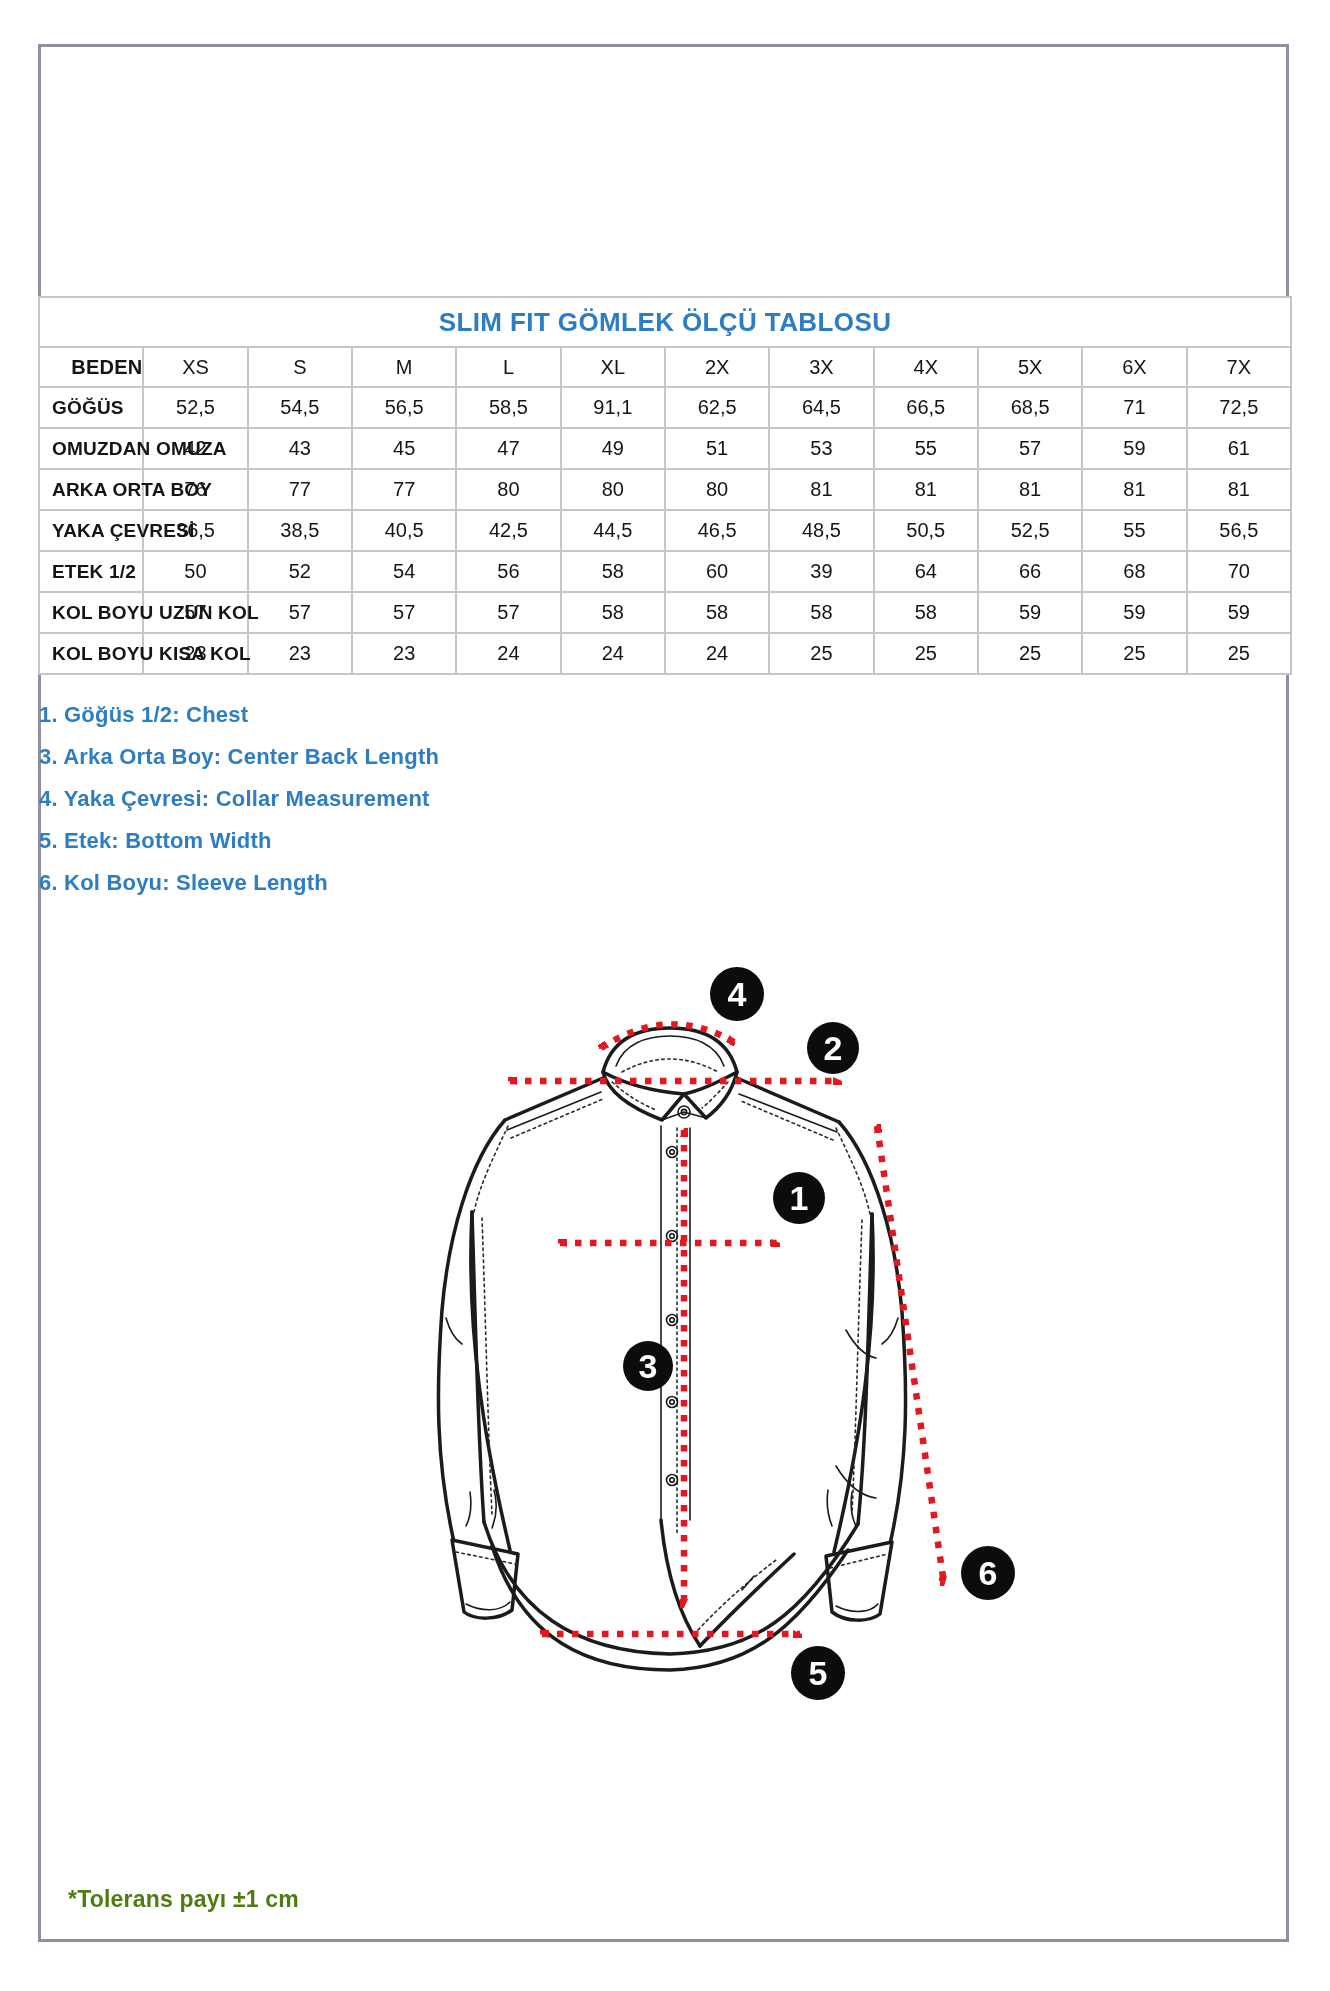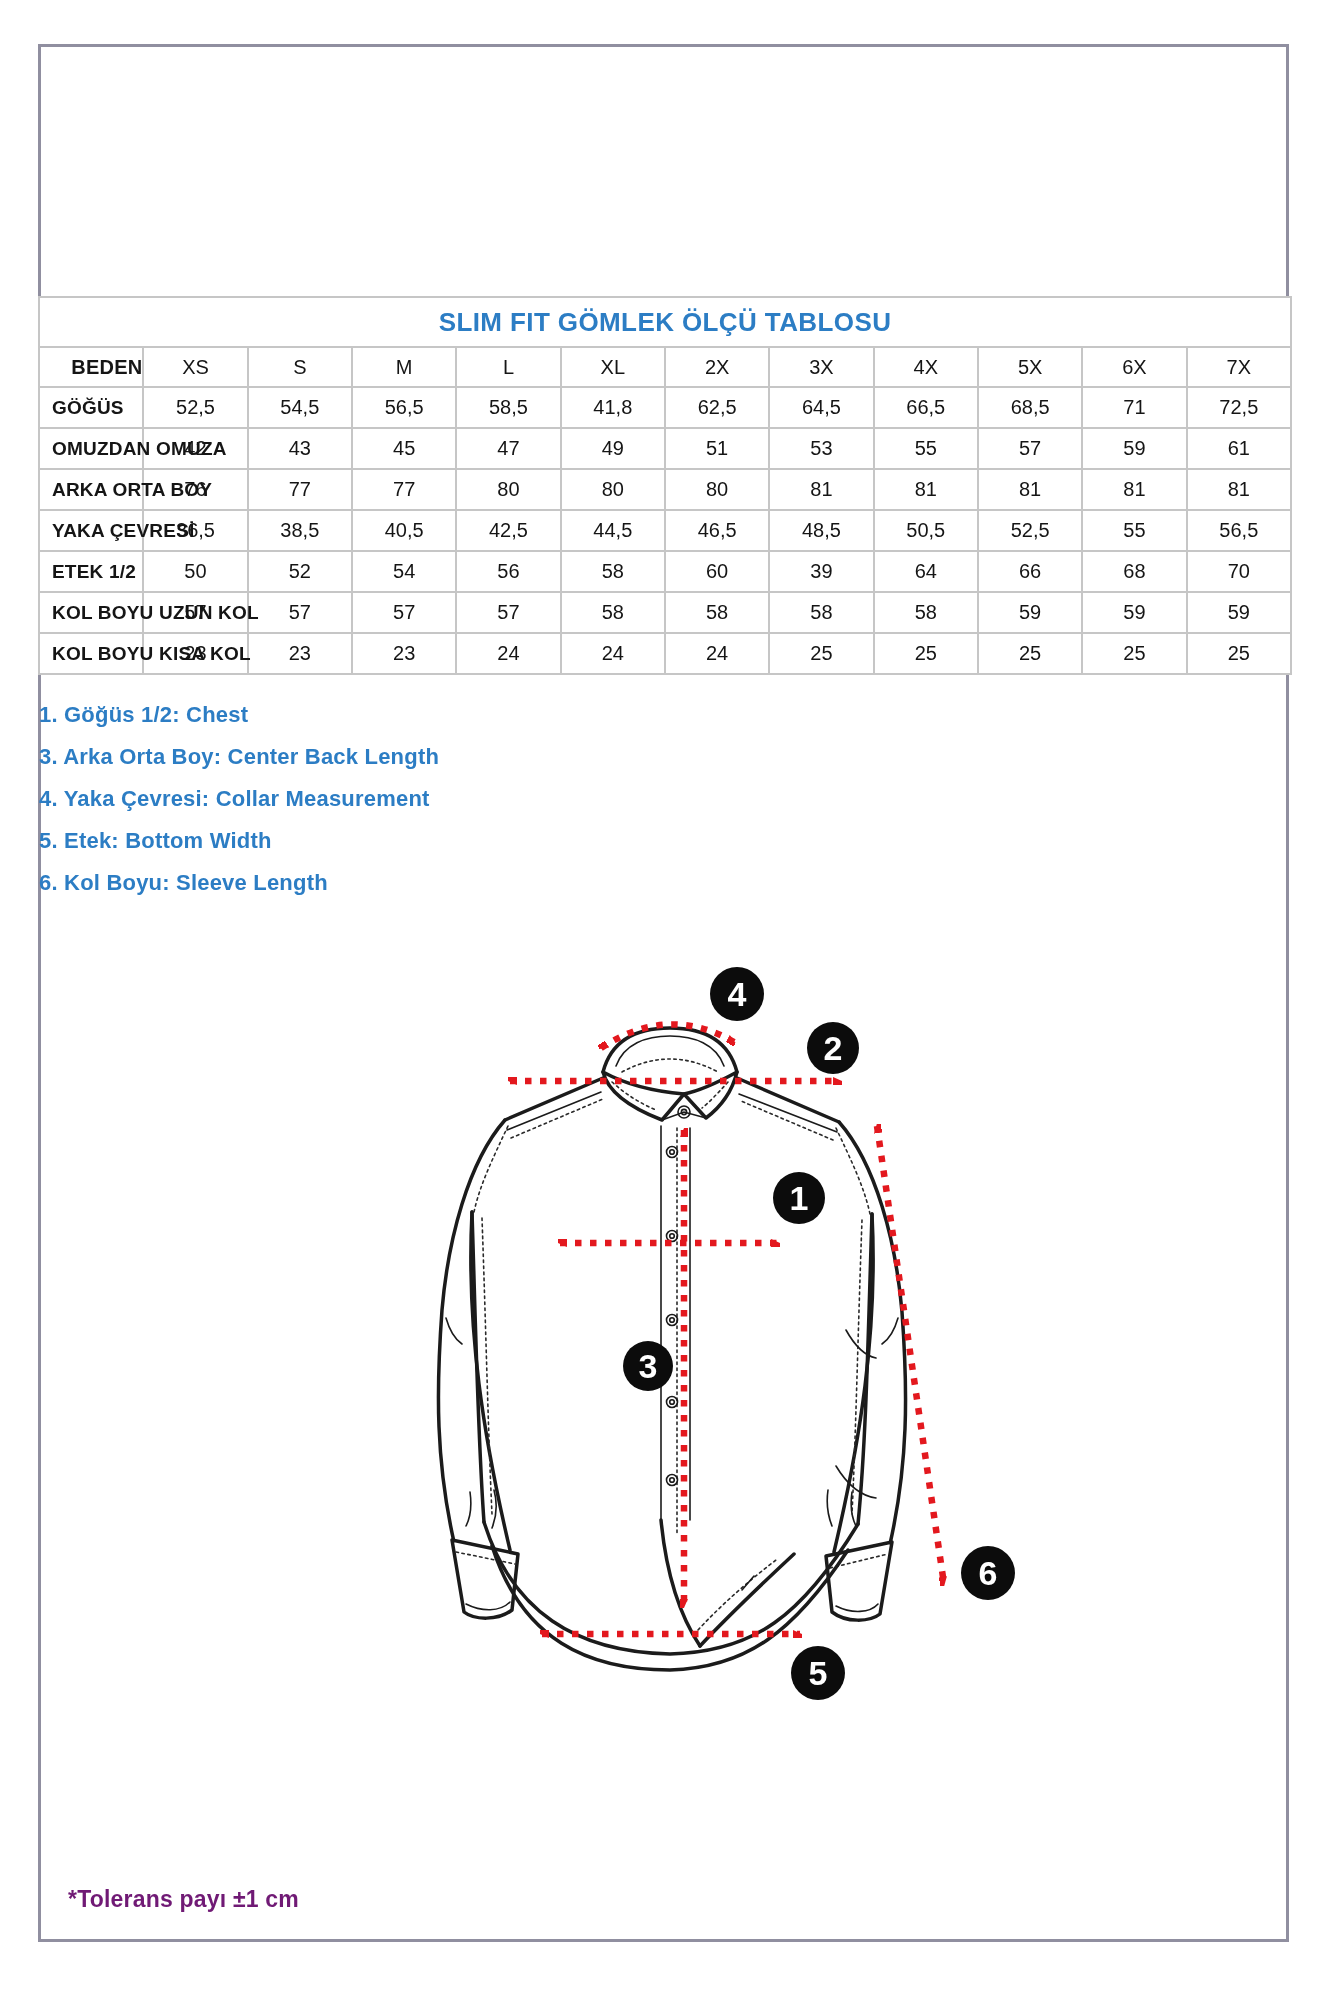--- a/index.html
+++ b/index.html
@@ -12,21 +12,21 @@
   .title-row th{height:48px;border:2px solid #c6c6c6;}
   .page-title{color:#2C7DC4;font-size:26px;font-weight:700;letter-spacing:.4px;}
   tr.hdr th{height:38px;font-size:20px;font-weight:400;}
   tr.hdr th.label-col{text-align:right;padding-left:24px;font-weight:800;font-size:20px;letter-spacing:.2px;}
   tbody th.row-label{height:39px;text-align:left;padding-left:12px;font-weight:700;font-size:19px;letter-spacing:.2px;white-space:nowrap;}
   tbody td.val{height:39px;font-size:20px;font-weight:400;}
 
   .legend{position:absolute;left:39px;top:694px;}
   .legend-item{font-size:22px;line-height:42px;font-weight:600;color:#2C7DC4;letter-spacing:.2px;white-space:nowrap;}
 
-  .footnote{position:absolute;left:68px;top:1886px;font-size:23px;font-weight:700;color:#701a75;letter-spacing:.2px;}
+  .footnote{position:absolute;left:68px;top:1886px;font-size:23px;font-weight:700;color:#4d7c0f;letter-spacing:.2px;}
 
   svg.diagram{position:absolute;left:330px;top:950px;width:740px;height:775px;}
   .outline{fill:none;stroke:#1b1b1b;stroke-width:3.5;stroke-linecap:round;stroke-linejoin:round;}
   .outline-f{fill:#ffffff;stroke:#1b1b1b;stroke-width:3.5;stroke-linejoin:round;}
   .thin{fill:none;stroke:#1b1b1b;stroke-width:1.6;stroke-linecap:round;}
   .stitch{fill:none;stroke:#2a2a2a;stroke-width:1.6;stroke-dasharray:2.5 3.5;stroke-linecap:round;}
   .measure{fill:none;stroke:#E3181E;stroke-width:6.5;stroke-dasharray:6.5 8.5;}
   .badge-circle{fill:#0c0c0c;}
   .badge-num{fill:#ffffff;font-family:"Liberation Sans",sans-serif;font-size:34px;font-weight:700;text-anchor:middle;}
 </style>
@@ -57,21 +57,21 @@
         <th>7X</th>
       </tr>
   </thead>
   <tbody id="table-body">
       <tr>
         <th class="row-label">GÖĞÜS</th>
         <td class="val">52,5</td>
         <td class="val">54,5</td>
         <td class="val">56,5</td>
         <td class="val">58,5</td>
-        <td class="val">41,8</td>
+        <td class="val">91,1</td>
         <td class="val">62,5</td>
         <td class="val">64,5</td>
         <td class="val">66,5</td>
         <td class="val">68,5</td>
         <td class="val">71</td>
         <td class="val">72,5</td>
       </tr>
       <tr>
         <th class="row-label">OMUZDAN OMUZA</th>
         <td class="val">42</td>

